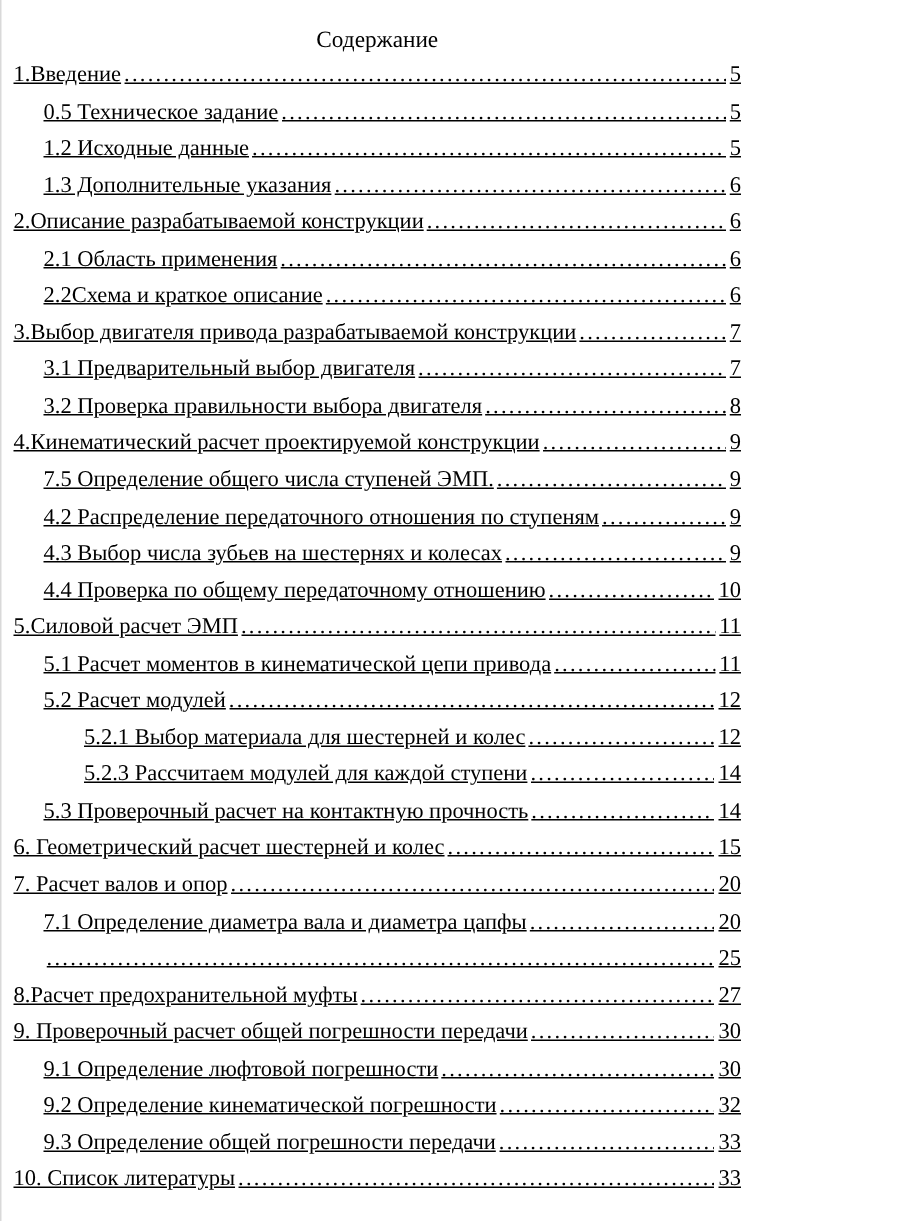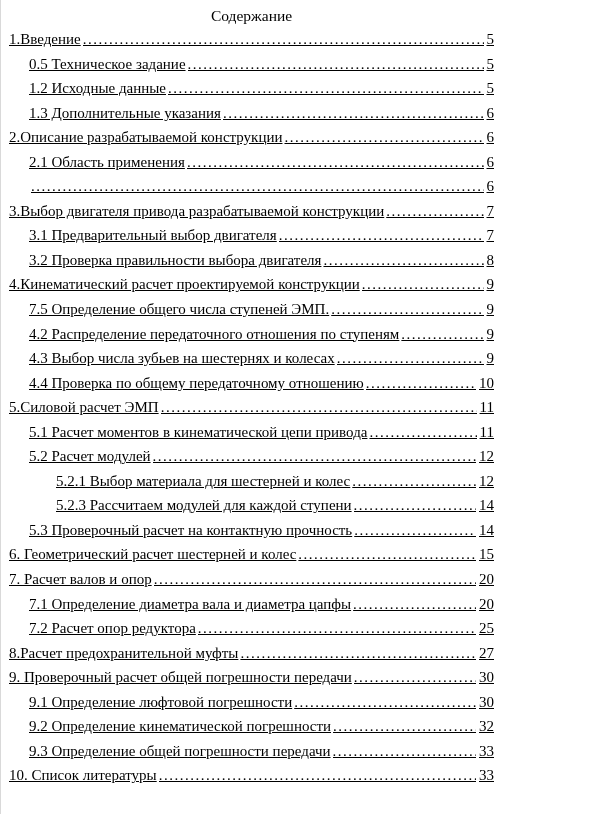--- a/index.html
+++ b/index.html
@@ -9,21 +9,21 @@
     background: #ffffff;
     overflow: hidden;
   }
   body {
     font-family: "Liberation Serif", "DejaVu Serif", serif;
     color: #000000;
   }
   .page {
     width: 509px;
     height: 814px;
-    padding: 5px 15px 4px 8px;
+    padding: 16px 15px 4px 8px;
     border-left: 1px solid #d9d9d9;
   }
   .toc-title {
     text-align: center;
     font-size: 15.5px;
     line-height: 22px;
   }
   .toc-row {
     display: flex;
     align-items: baseline;
@@ -78,20 +78,21 @@
     <span class="toc-label">2.Описание разрабатываемой конструкции</span>
     <span class="toc-leader"></span>
     <span class="toc-page">6</span>
   </div>
       <div class="toc-row lvl2">
     <span class="toc-label">2.1 Область применения</span>
     <span class="toc-leader"></span>
     <span class="toc-page">6</span>
   </div>
       <div class="toc-row lvl2">
+    <span class="toc-label">2.2Схема и краткое описание</span>
     <span class="toc-leader"></span>
     <span class="toc-page">6</span>
   </div>
       <div class="toc-row lvl1">
     <span class="toc-label">3.Выбор двигателя привода разрабатываемой конструкции</span>
     <span class="toc-leader"></span>
     <span class="toc-page">7</span>
   </div>
       <div class="toc-row lvl2">
     <span class="toc-label">3.1 Предварительный выбор двигателя</span>
@@ -167,21 +168,20 @@
     <span class="toc-label">7. Расчет валов и опор</span>
     <span class="toc-leader"></span>
     <span class="toc-page">20</span>
   </div>
       <div class="toc-row lvl2">
     <span class="toc-label">7.1 Определение диаметра вала и диаметра цапфы</span>
     <span class="toc-leader"></span>
     <span class="toc-page">20</span>
   </div>
       <div class="toc-row lvl2">
-    <span class="toc-label">7.2 Расчет опор редуктора</span>
     <span class="toc-leader"></span>
     <span class="toc-page">25</span>
   </div>
       <div class="toc-row lvl1">
     <span class="toc-label">8.Расчет предохранительной муфты</span>
     <span class="toc-leader"></span>
     <span class="toc-page">27</span>
   </div>
       <div class="toc-row lvl1">
     <span class="toc-label">9. Проверочный расчет общей погрешности передачи</span>

